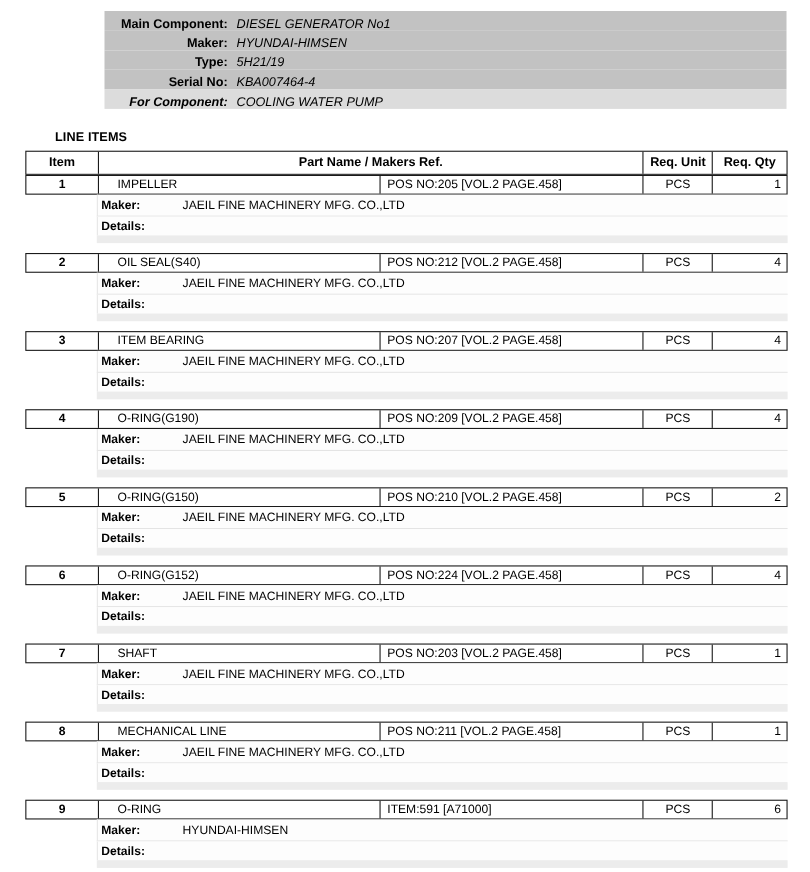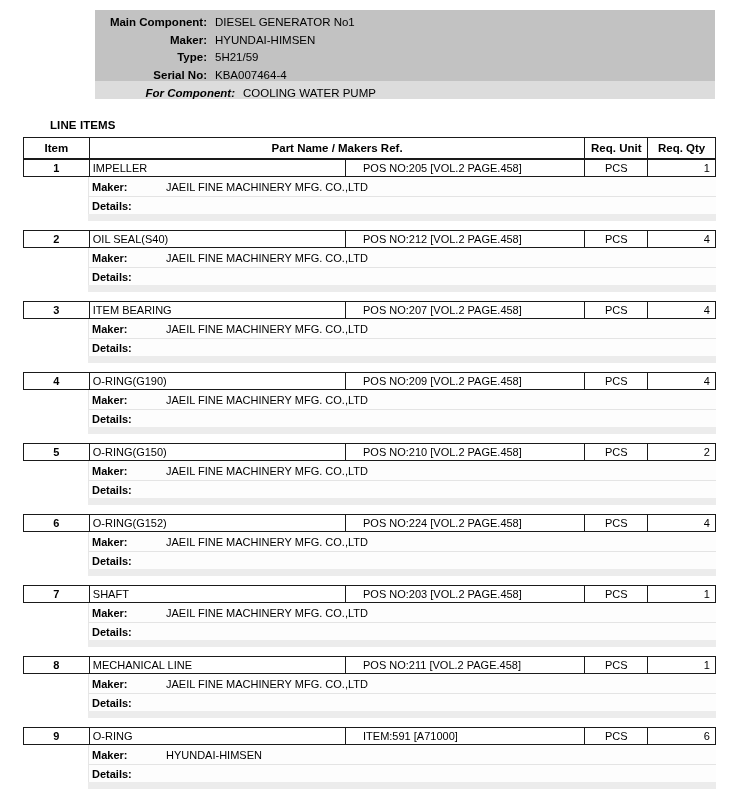--- a/index.html
+++ b/index.html
@@ -19,32 +19,33 @@
     left: 95px; top: 10px;
     width: 620px;
     font-size: 11.5px;
   }
   .hdr-row {
     display: flex;
     align-items: flex-end;
     height: 17.75px;
     background: #c2c2c2;
   }
-  .hdr-row.light { background: #dcdcdc; height: 18px; padding-left: 28px; }
+  .hdr-row.light { background: #dcdcdc; height: 18px; }
   .hdr-label {
     width: 116px;
     text-align: right;
     font-weight: bold;
     padding-right: 4px;
     white-space: nowrap;
   }
   .hdr-row.light .hdr-label { font-style: italic; }
   .hdr-value {
     margin-left: 4px;
     white-space: nowrap;
+    font-style: italic;
   }
 
   
   .line-items-title {
     position: absolute;
     left: 27px; top: 119px;
     font-size: 11.5px;
     font-weight: bold;
     letter-spacing: 0.1px;
     margin-left: 23px;
@@ -81,22 +82,22 @@
     border: 1.5px solid #1a1a1a;
     background: #ffffff;
   }
   .item-row > div {
     display: flex; align-items: center;
     height: 100%;
     overflow: hidden;
     white-space: nowrap;
   }
   .c-item { width: 65px; justify-content: center; font-weight: bold; }
-  .c-part { width: 257px; border-left: 1.2px solid #1a1a1a; padding-left: 3px; }
-  .c-ref  { width: 240px; border-left: 1.2px solid #1a1a1a; padding-left: 17px; }
+  .c-part { width: 257px; border-left: 1.2px solid #1a1a1a; padding-left: 17px; }
+  .c-ref  { width: 240px; border-left: 1.2px solid #1a1a1a; padding-left: 6px; }
   .c-unit { width: 63px;  border-left: 1.2px solid #1a1a1a; justify-content: center; }
   .c-qty  { width: 68px;  border-left: 1.2px solid #1a1a1a; justify-content: flex-end; padding-right: 5px; }
 
   .sub-row {
     margin-left: 65px;
     width: 628px;
     display: flex;
     align-items: center;
     background: #fdfdfd;
     border-left: 1px solid #e6e6e6;
@@ -125,21 +126,21 @@
   <div class="hdr-row">
     <span class="hdr-label">Main Component:</span>
     <span class="hdr-value">DIESEL GENERATOR No1</span>
   </div>
   <div class="hdr-row">
     <span class="hdr-label">Maker:</span>
     <span class="hdr-value">HYUNDAI-HIMSEN</span>
   </div>
   <div class="hdr-row">
     <span class="hdr-label">Type:</span>
-    <span class="hdr-value">5H21/59</span>
+    <span class="hdr-value">5H21/19</span>
   </div>
   <div class="hdr-row">
     <span class="hdr-label">Serial No:</span>
     <span class="hdr-value">KBA007464-4</span>
   </div>
   <div class="hdr-row light">
     <span class="hdr-label">For Component:</span>
     <span class="hdr-value">COOLING WATER PUMP</span>
   </div>
 </div>

